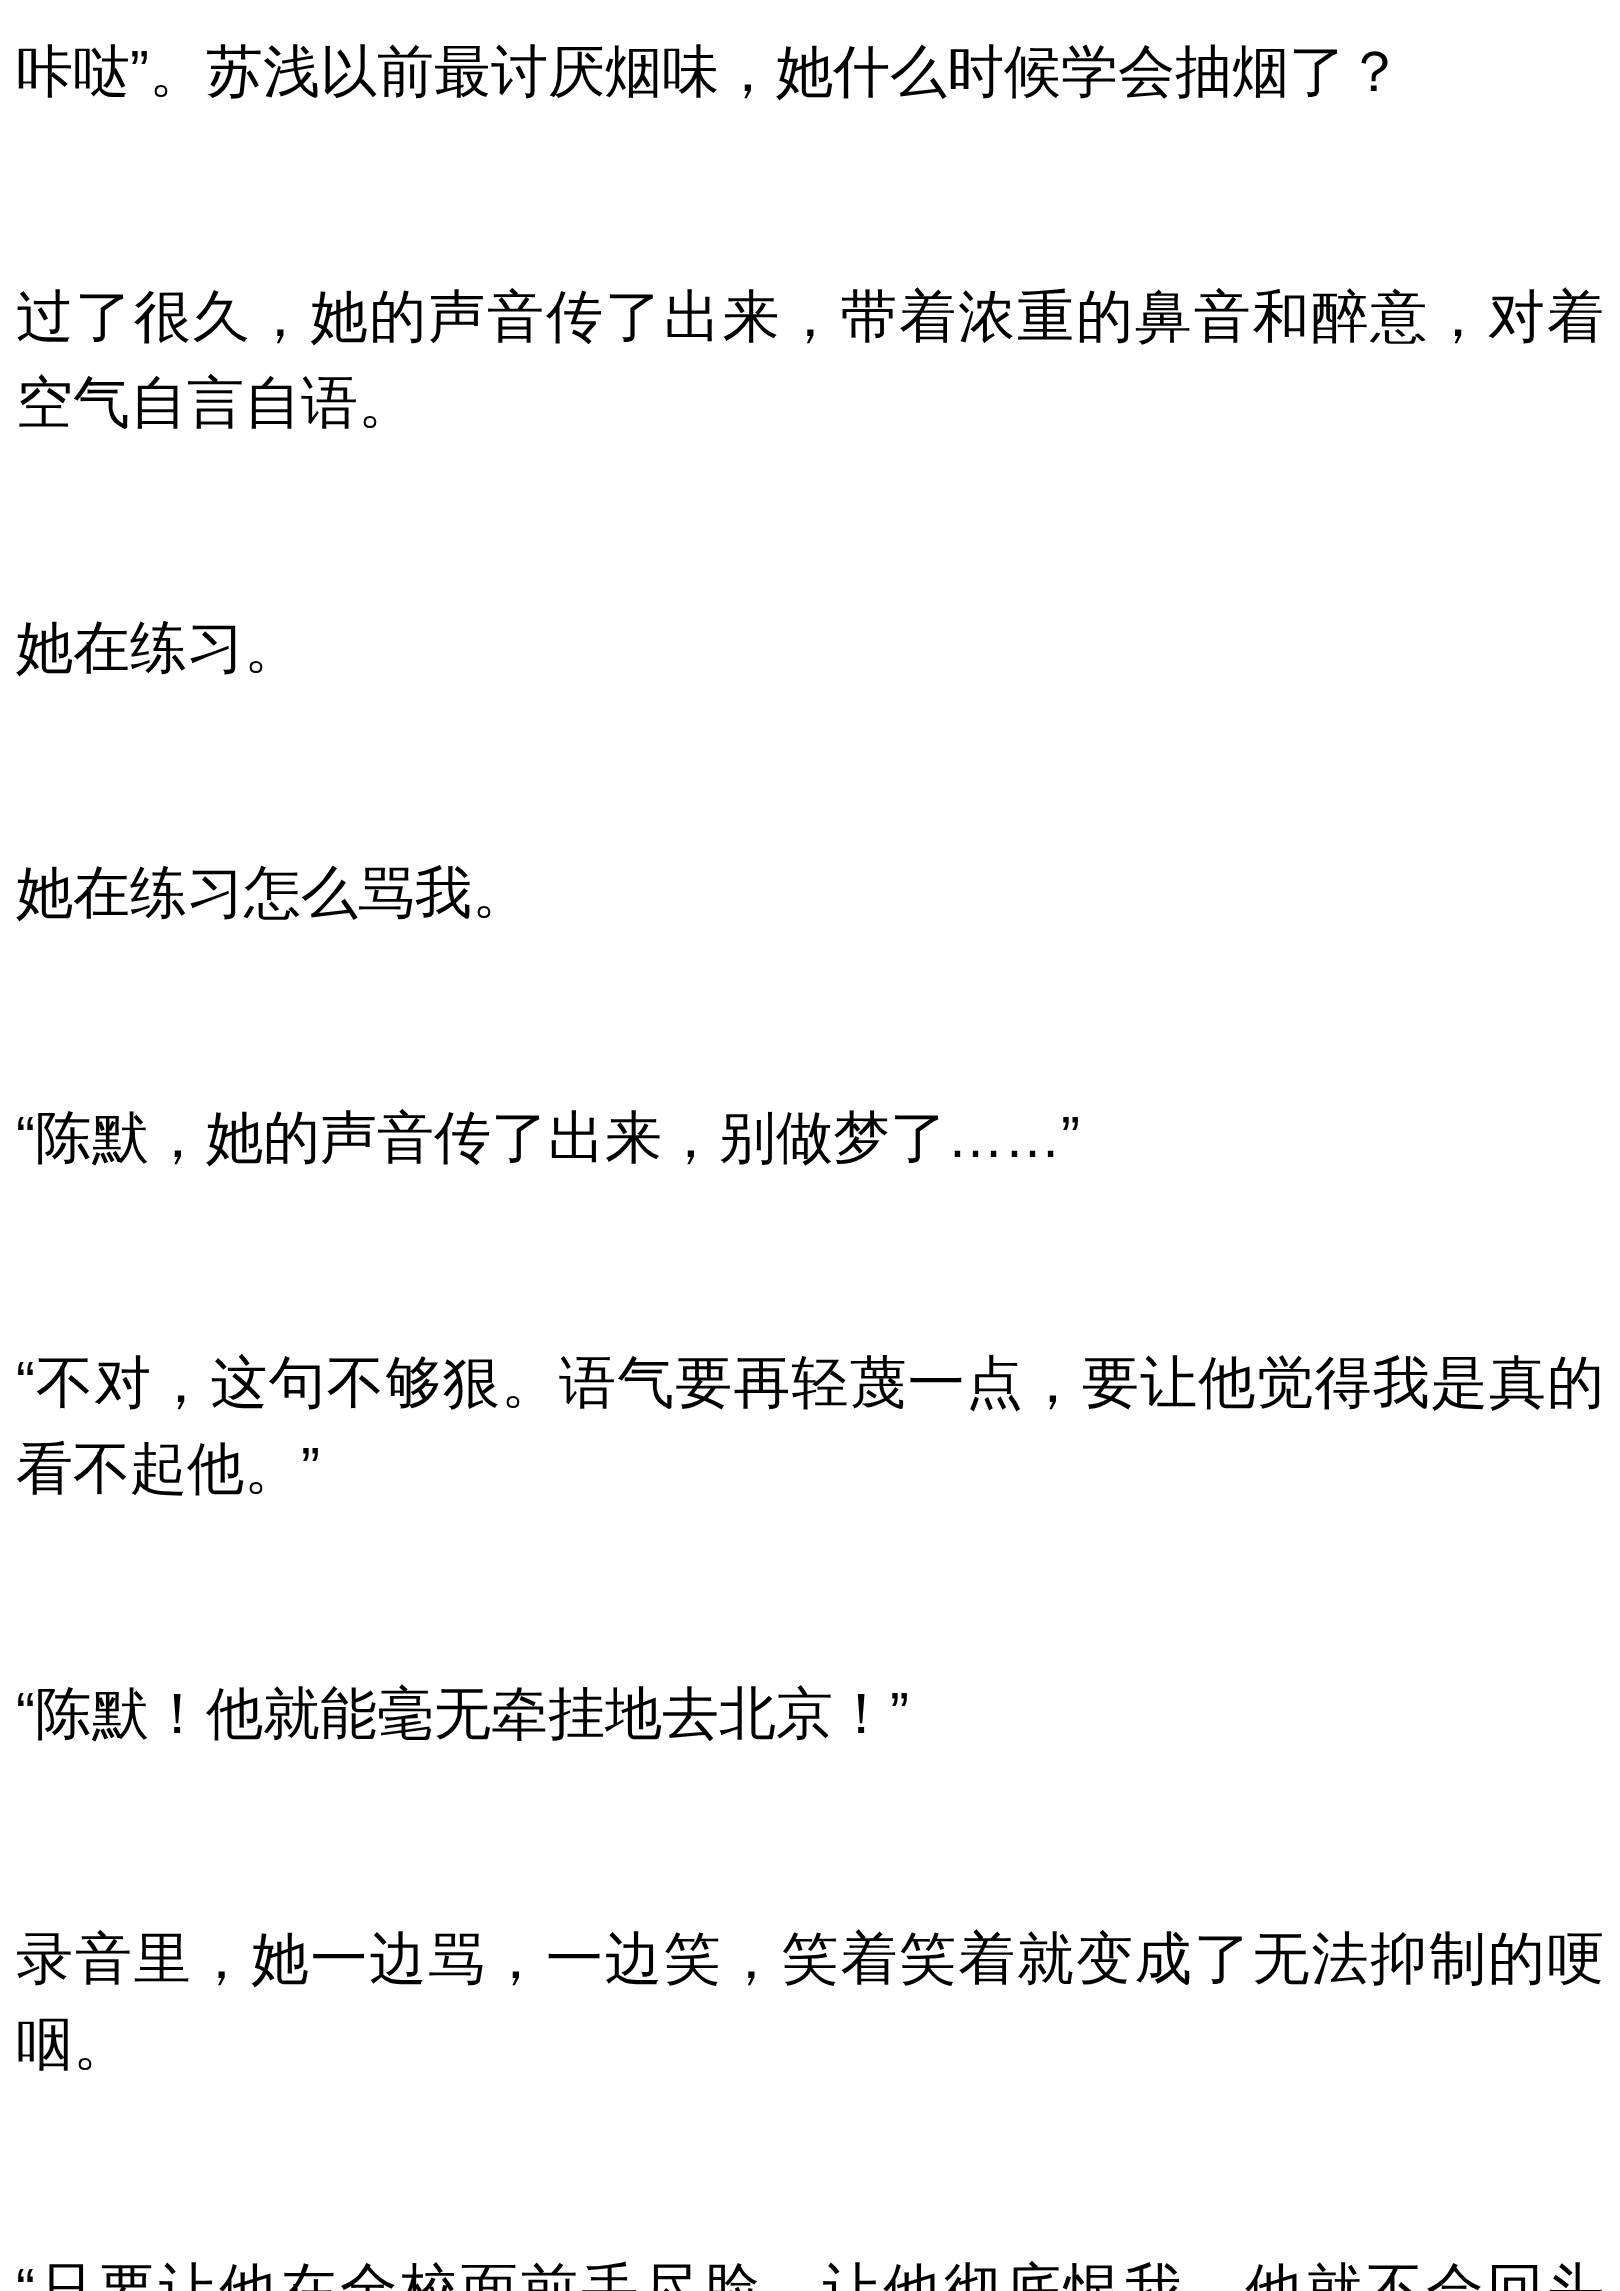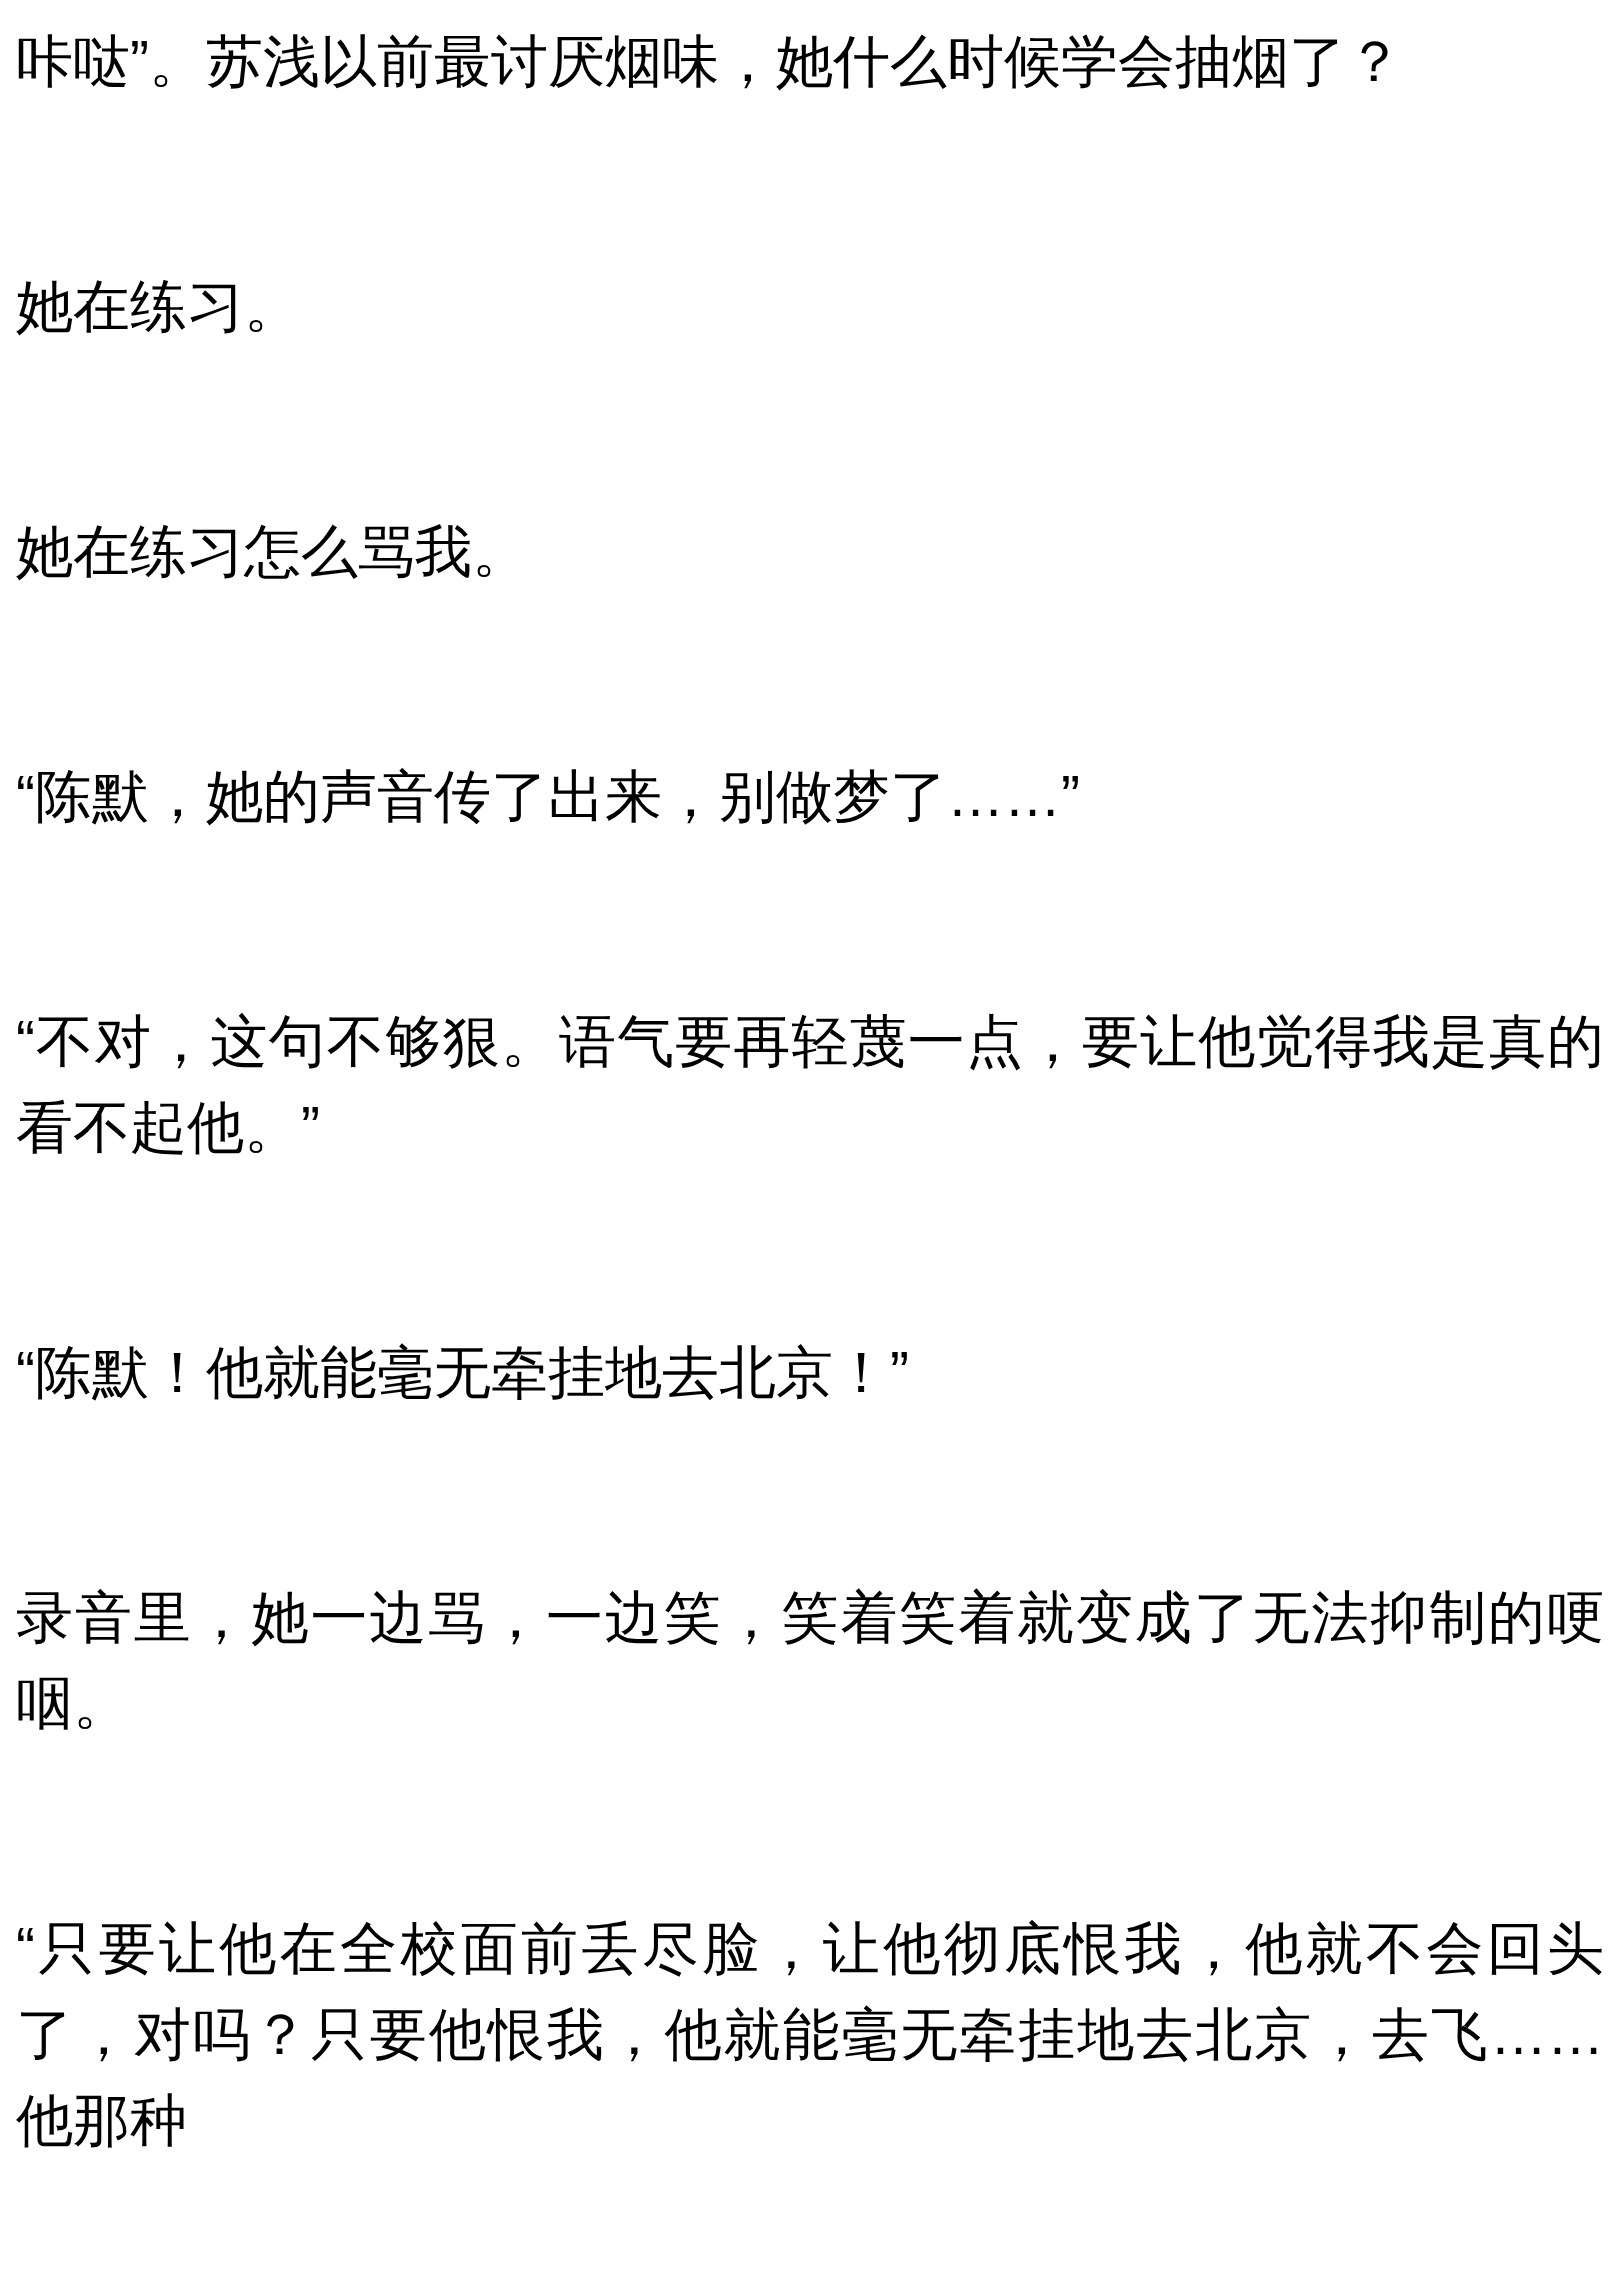--- a/index.html
+++ b/index.html
@@ -21,29 +21,30 @@
     color: #000000;
     font-family: "Liberation Sans", "DejaVu Sans", sans-serif;
     font-size: 57px;
     line-height: 86px;
     font-weight: 400;
     text-align: justify;
     word-break: break-all;
     overflow-wrap: break-word;
   }
   .reader-page p {
-    margin: 2px 0 127px 0;
+    margin: 12px 0 127px 0;
     padding: 16px;
   }
 </style>
 </head>
 <body>
 
 <div class="reader-page">
   <p>咔哒”。苏浅以前最讨厌烟味，她什么时候学会抽烟了？</p>
+  <p>过了很久，她的声音传了出来，带着浓重的鼻音和醉意，对着空气自言自语。</p>
   <p>她在练习。</p>
   <p>她在练习怎么骂我。</p>
   <p>“陈默，她的声音传了出来，别做梦了……”</p>
   <p>“不对，这句不够狠。语气要再轻蔑一点，要让他觉得我是真的看不起他。”</p>
   <p>“陈默！他就能毫无牵挂地去北京！”</p>
   <p>录音里，她一边骂，一边笑，笑着笑着就变成了无法抑制的哽咽。</p>
   <p>“只要让他在全校面前丢尽脸，让他彻底恨我，他就不会回头了，对吗？只要他恨我，他就能毫无牵挂地去北京，去飞……他那种</p>
 </div>
 
 

